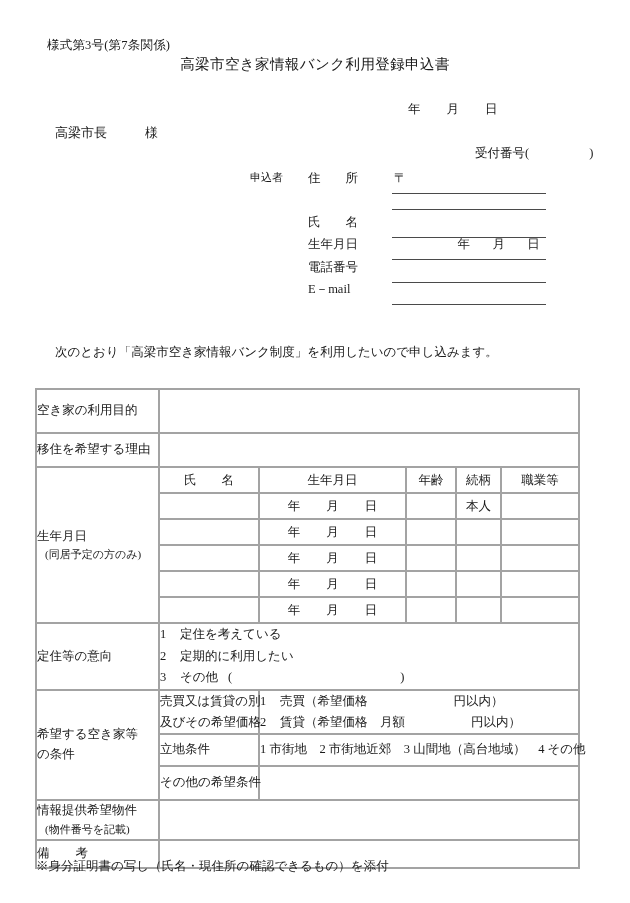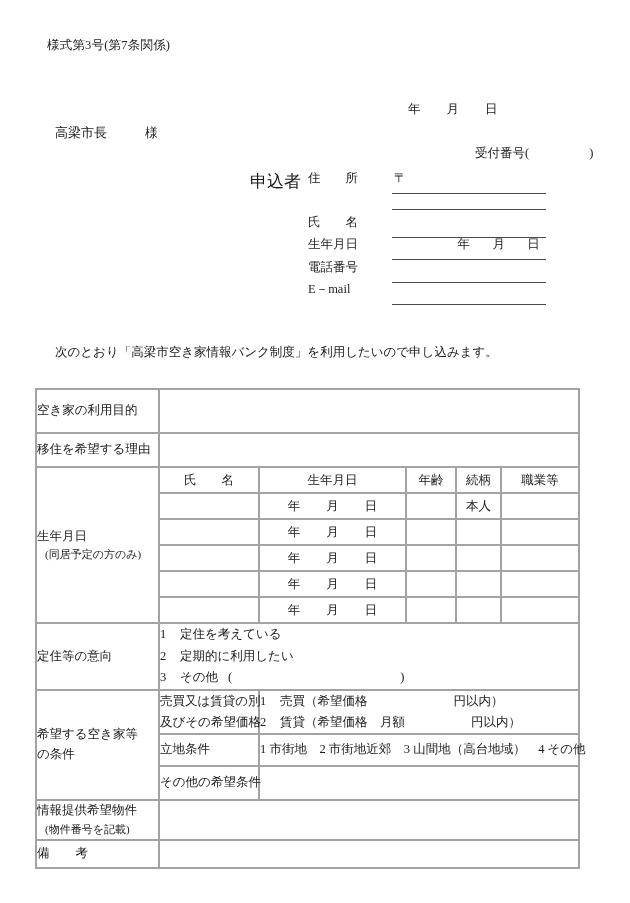--- a/index.html
+++ b/index.html
@@ -63,21 +63,21 @@
     font-size: 12.5px;
     white-space: nowrap;
   }
   .receipt-no .blank { display: inline-block; width: 60px; }
 
   
   .applicant-label {
     position: absolute;
     left: 250px;
     top: 170px;
-    font-size: 17px;
+    font-size: 11px;
     white-space: nowrap;
   }
   .field-row {
     position: absolute;
     left: 308px;
     width: 238px;
     height: 25px;
     font-size: 12.5px;
   }
   .field-row .fname {
@@ -212,20 +212,21 @@
     font-size: 12.5px;
     white-space: nowrap;
   }
 </style>
 </head>
 <body>
 
 <div class="page">
 
   <div class="form-no">様式第3号(第7条関係)</div>
+  <div class="doc-title">高梁市空き家情報バンク利用登録申込書</div>
 
   <div class="date-line">
     <span>年</span><span class="sp"></span><span>月</span><span class="sp"></span><span>日</span>
   </div>
 
   <div class="addressee">
     <span>高梁市長</span><span class="sama">様</span>
   </div>
 
   <div class="receipt-no">
@@ -381,14 +382,15 @@
         <td colspan="5"></td>
       </tr>
 
       <tr>
         <td class="bikou" style="height:26px;"><span>備</span><span class="sp"></span><span>考</span></td>
         <td colspan="5"></td>
       </tr>
     </tbody>
   </table>
 
+  <div class="footnote">※身分証明書の写し（氏名・現住所の確認できるもの）を添付</div>
 
 </div>
 
 </body></html>

